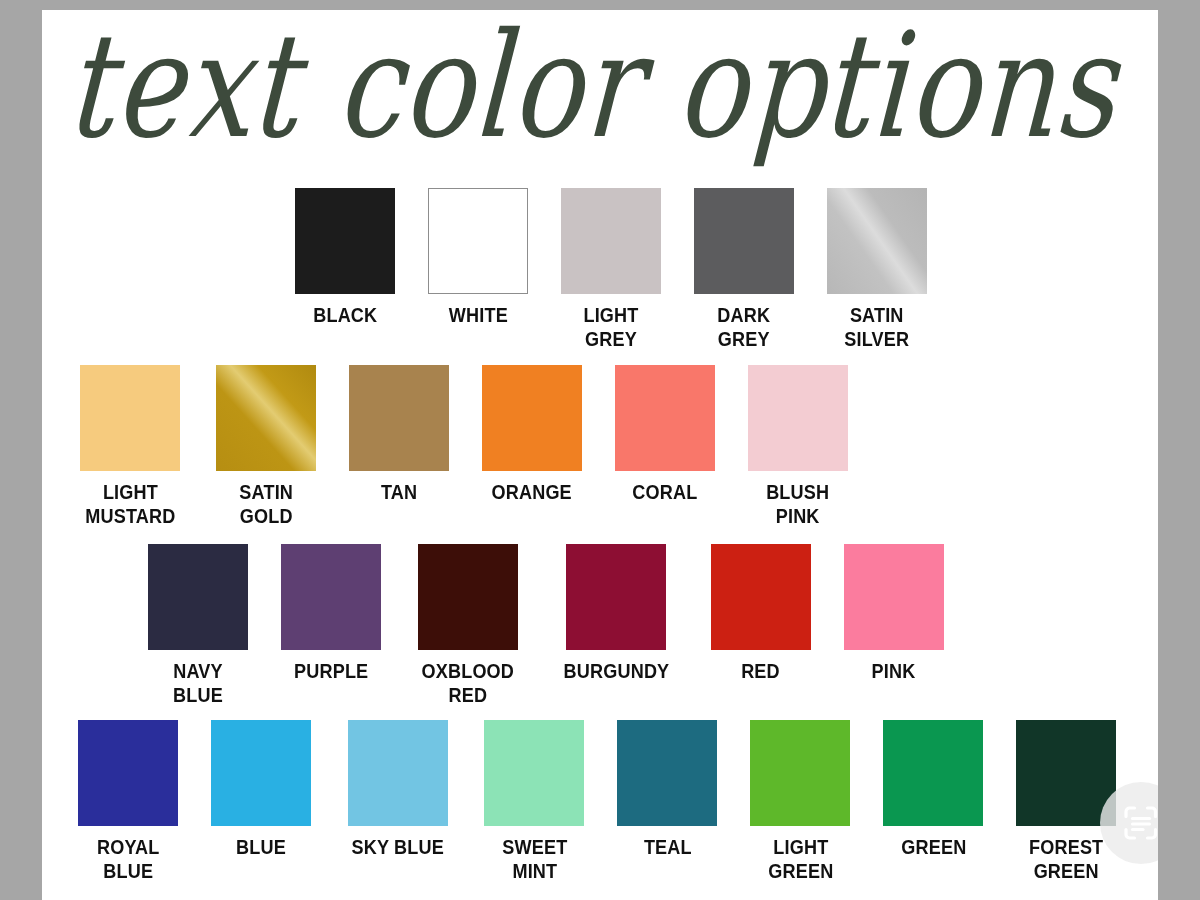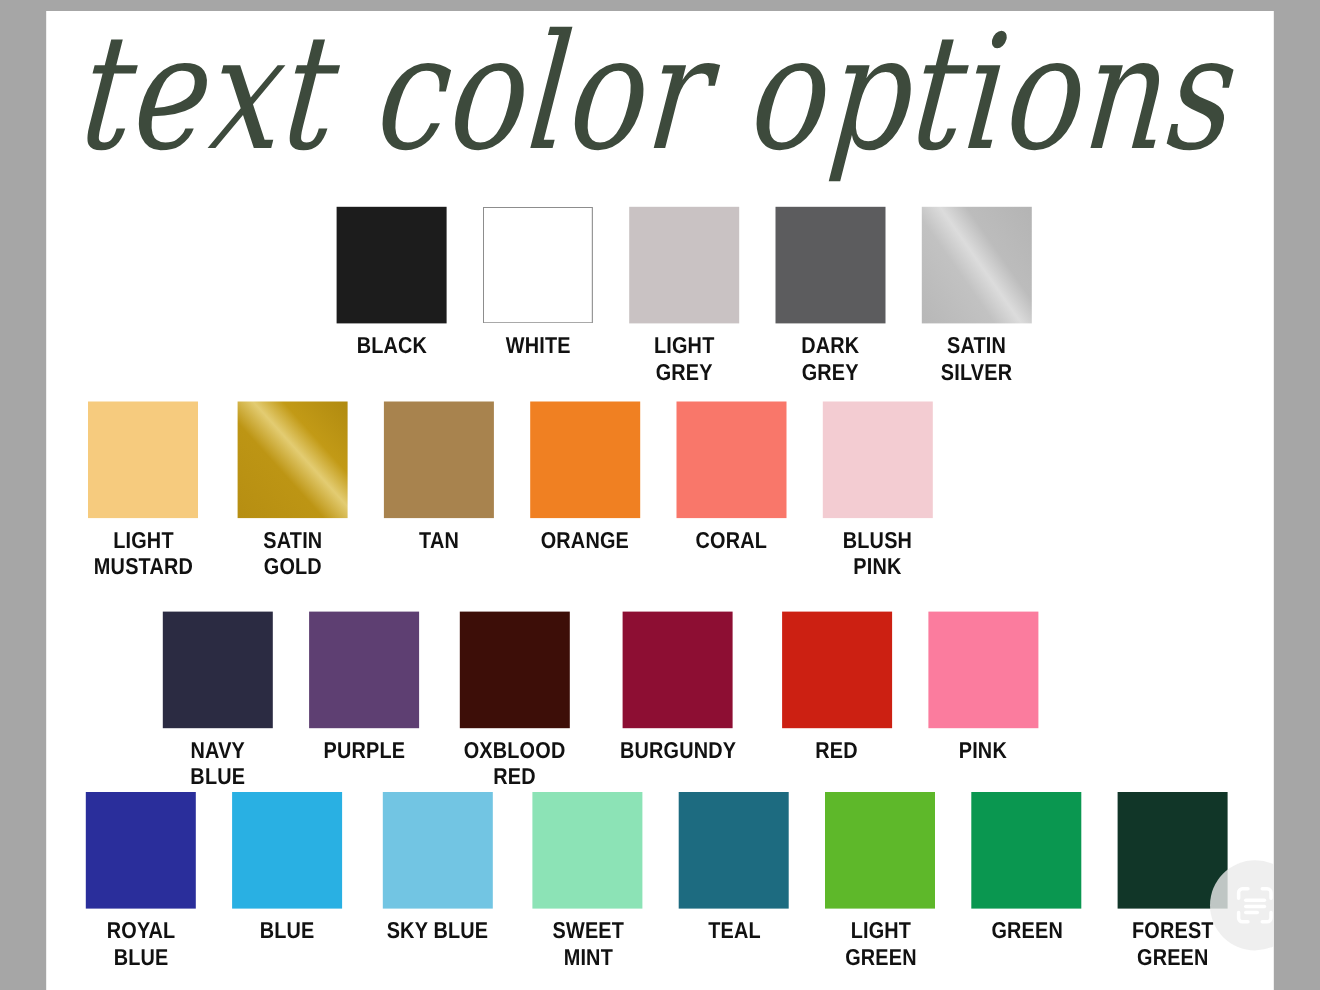--- a/index.html
+++ b/index.html
@@ -83,23 +83,23 @@
     font-size: 21px;
     line-height: 1.12;
     letter-spacing: 0.2px;
     color: #111111;
     text-align: center;
     transform: scaleX(0.86);
     transform-origin: center top;
     white-space: pre-line;
   }
 
-  #row1 { left: 227px; top: 178px; gap: 33px; padding-left: 37px; }
+  #row1 { left: 216px; top: 178px; gap: 33px; padding-left: 37px; }
   #row2 { left:  36px; top: 355px; gap: 33px; }
-  #row3 { left: 106px; top: 546px; gap: 33px; }
+  #row3 { left: 106px; top: 534px; gap: 33px; }
   #row4 { left:  36px; top: 710px; gap: 33px; justify-content: flex-end; }
 
   
   #scan-fab {
     position: absolute;
     left: 1058px;
     top: 772px;
     width: 82px;
     height: 82px;
     border-radius: 50%;

